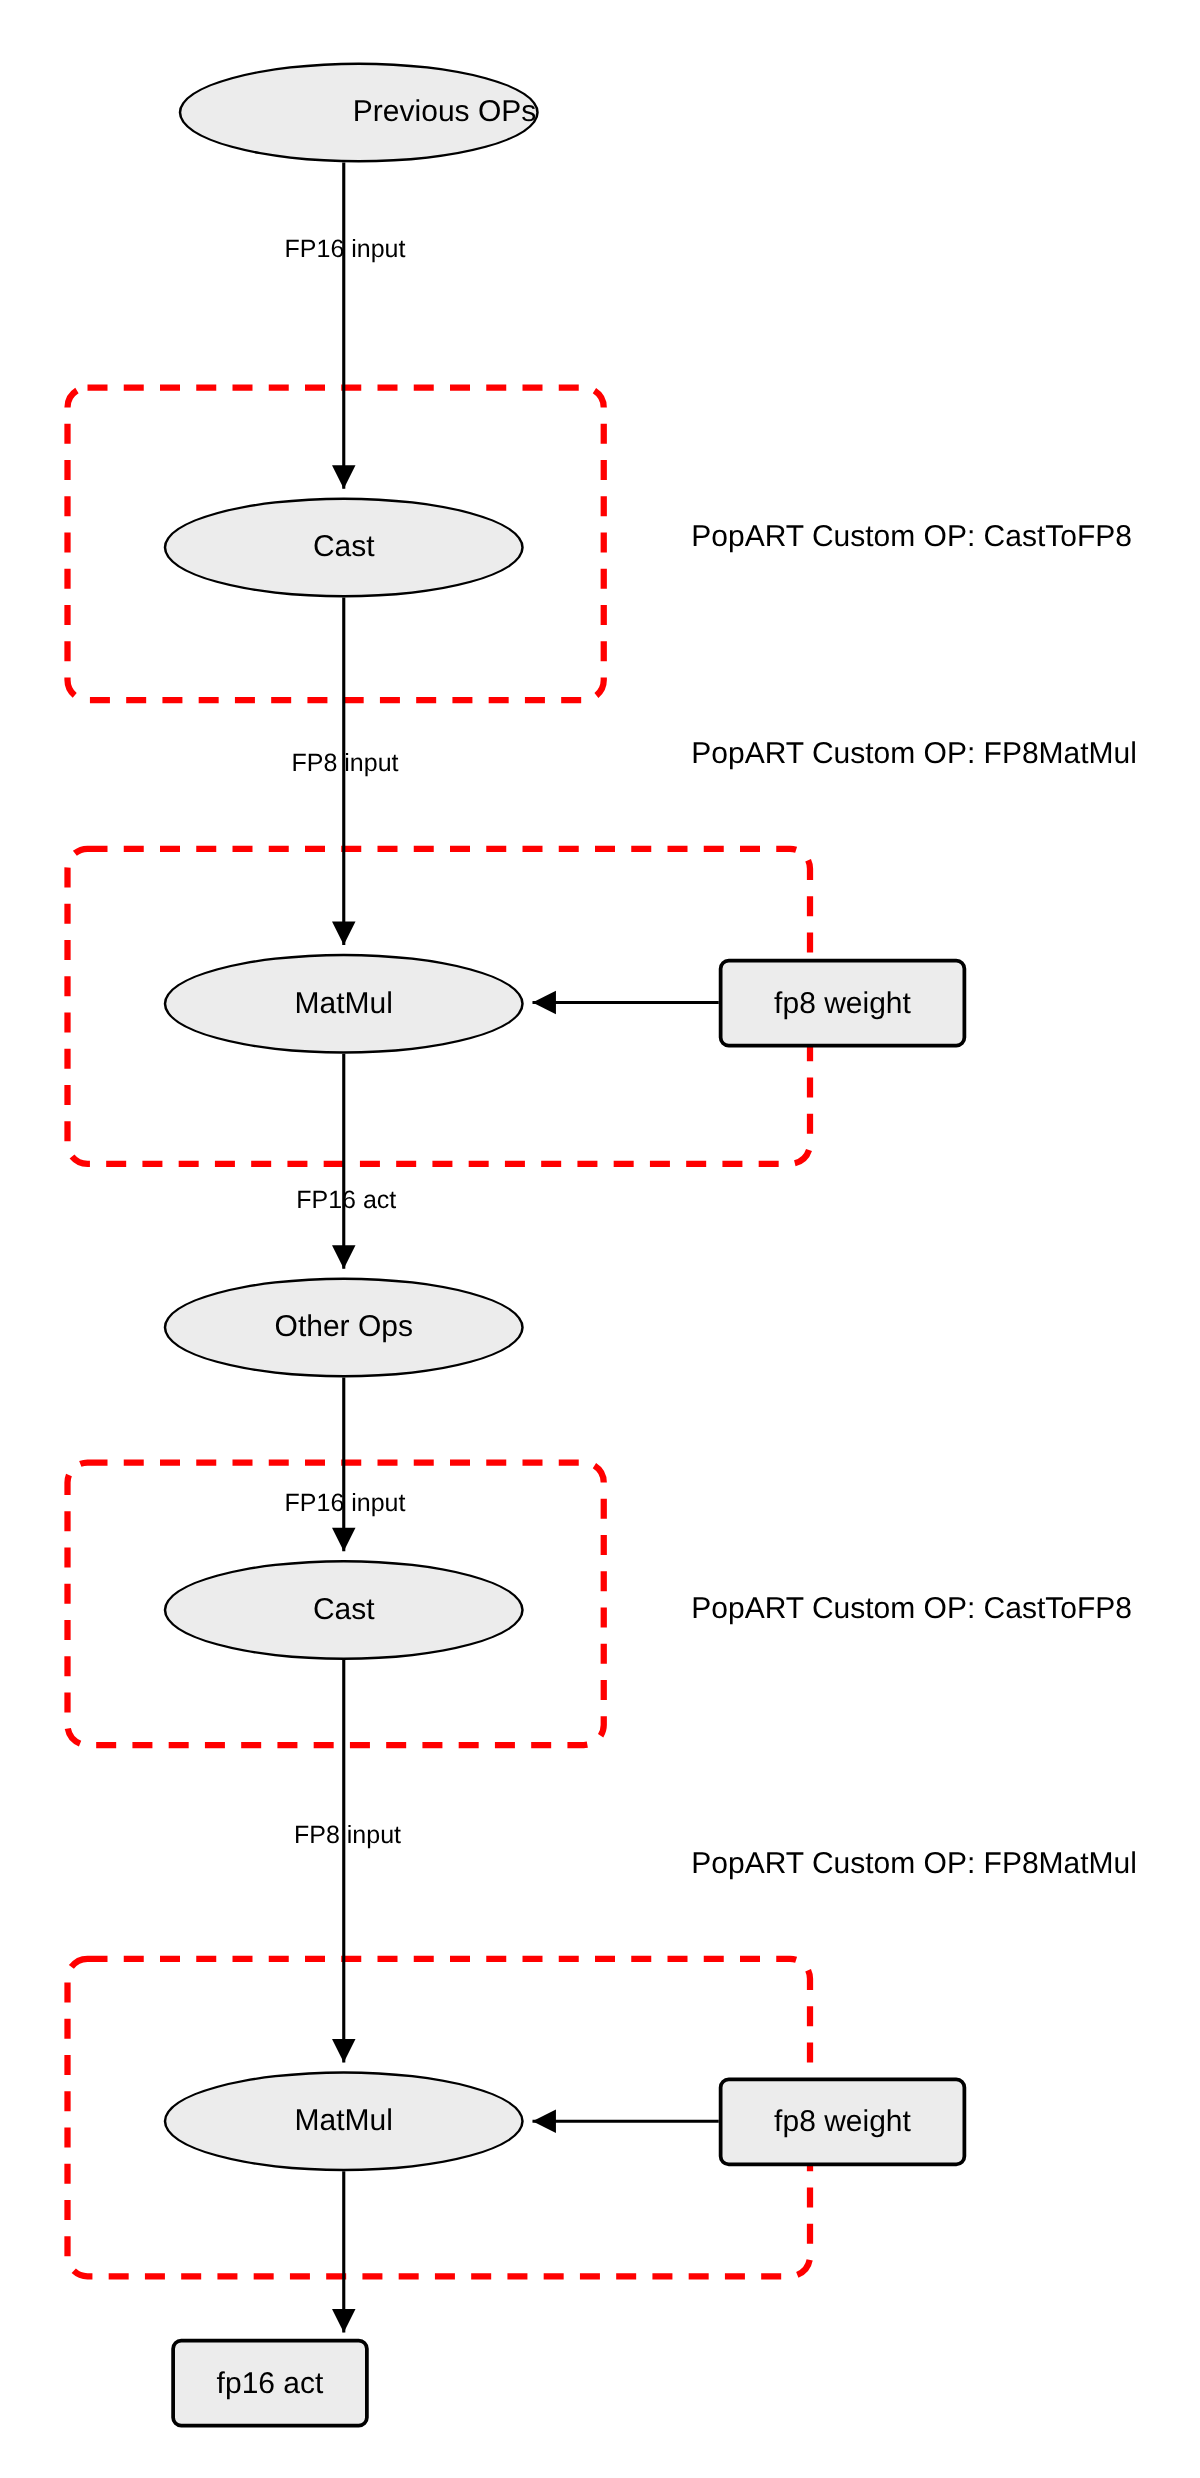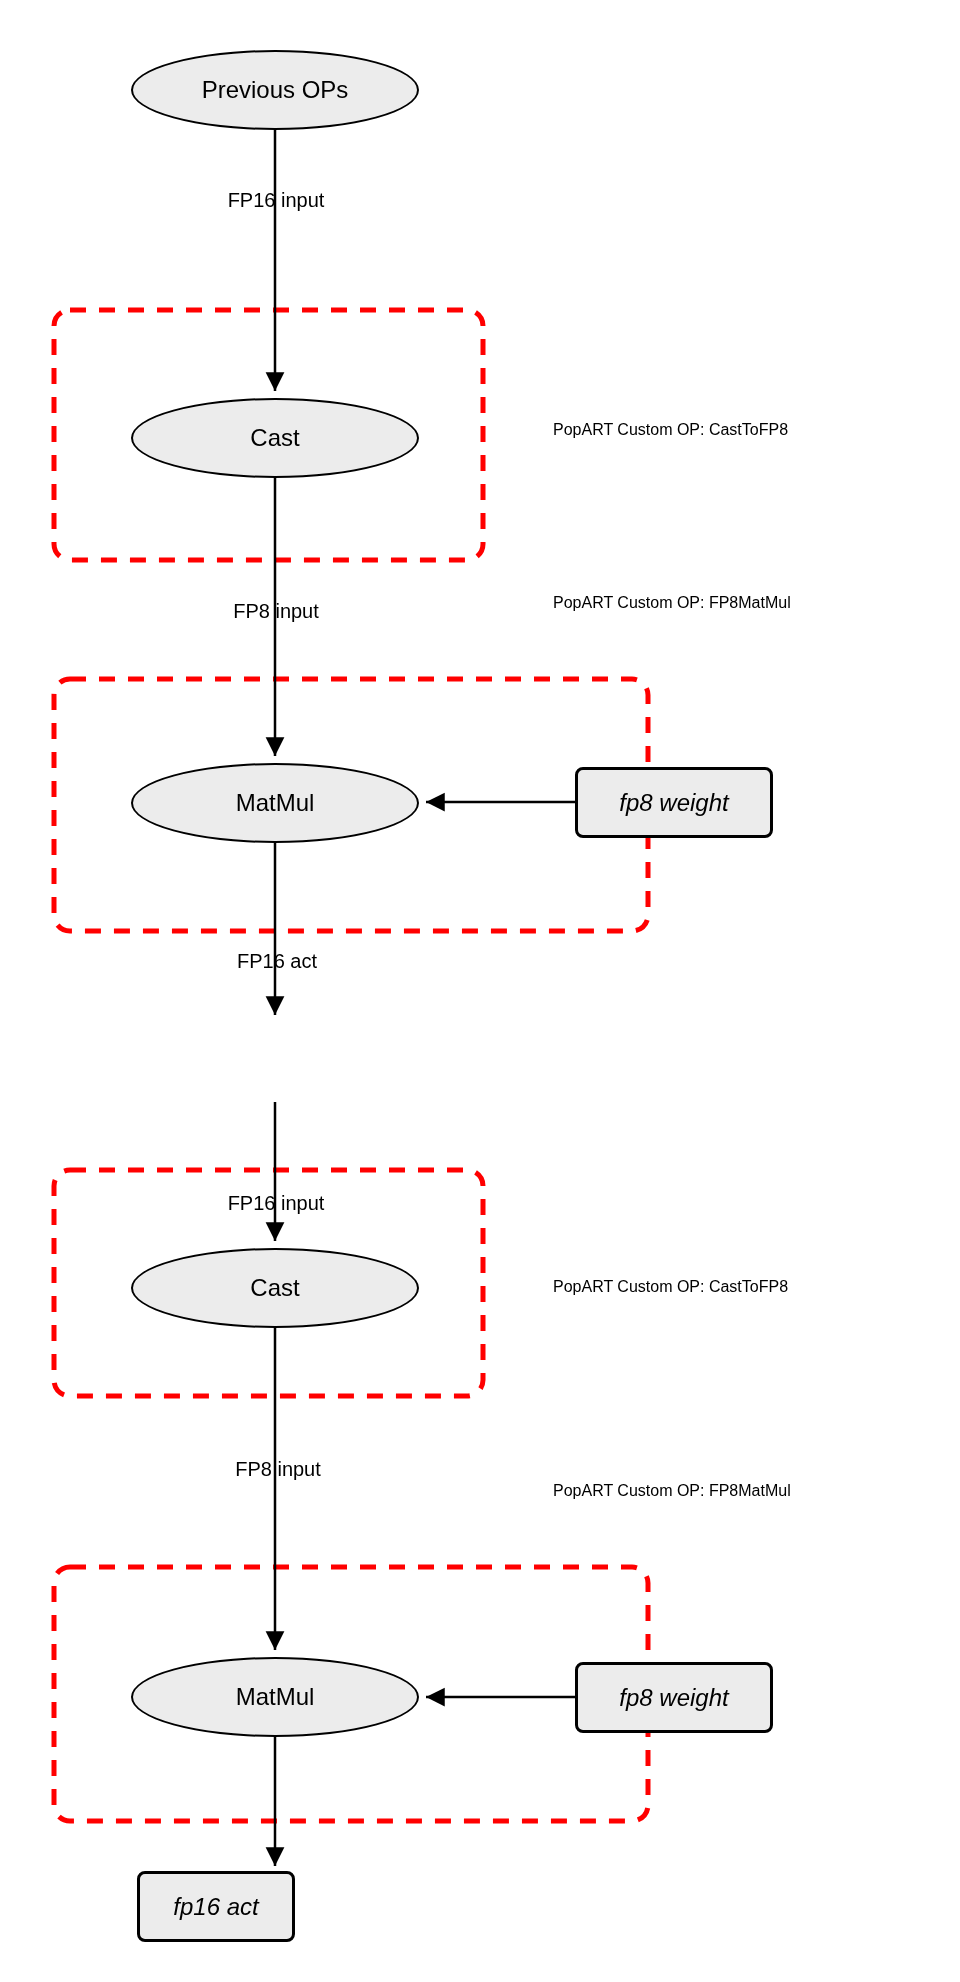--- a/index.html
+++ b/index.html
@@ -15,22 +15,22 @@
   .node{
     position:absolute;
     display:flex;align-items:center;justify-content:center;
     background:#ECECEC;
     border:2.5px solid #000;
     box-sizing:border-box;
     font-size:24px;
     text-align:center;
   }
   .ellipse{width:288px;height:80px;border-radius:50%;}
-  .rect{border-radius:8px;border-width:3px;font-style:italic;}
-  #node-previous-ops{left:131px;top:50px;}
+  .rect{border-radius:8px;border-width:3px;}
+  #node-previous-ops{left:143px;top:50px;justify-content:flex-end;}
   #node-cast-1{left:131px;top:398px;}
   #node-matmul-1{left:131px;top:763px;}
   #node-other-ops{left:131px;top:1022px;}
   #node-cast-2{left:131px;top:1248px;}
   #node-matmul-2{left:131px;top:1657px;}
   #node-fp8-weight-1{left:575px;top:767px;width:198px;height:71px;}
   #node-fp8-weight-2{left:575px;top:1662px;width:198px;height:71px;}
   #node-fp16-act{left:137px;top:1871px;width:158px;height:71px;}
   .edge-label{
     position:absolute;
@@ -40,21 +40,21 @@
   }
   #elabel-1{left:276px;top:200px;}
   #elabel-2{left:276px;top:611px;}
   #elabel-3{left:277px;top:961px;}
   #elabel-4{left:276px;top:1203px;}
   #elabel-5{left:278px;top:1469px;}
   .annotation{
     position:absolute;
     left:553px;
     transform:translateY(-50%);
-    font-size:16px;
+    font-size:24px;
     white-space:nowrap;
   }
   #anno-1{top:430px;}
   #anno-2{top:603px;}
   #anno-3{top:1287px;}
   #anno-4{top:1491px;}
 </style>
 </head>
 <body>
 
@@ -91,20 +91,23 @@
   </div>
 
   <div class="node ellipse" id="node-matmul-1">
     <span>MatMul</span>
   </div>
 
   <div class="node rect" id="node-fp8-weight-1">
     <span>fp8 weight</span>
   </div>
 
+  <div class="node ellipse" id="node-other-ops">
+    <span>Other Ops</span>
+  </div>
 
   <div class="node ellipse" id="node-cast-2">
     <span>Cast</span>
   </div>
 
   <div class="node ellipse" id="node-matmul-2">
     <span>MatMul</span>
   </div>
 
   <div class="node rect" id="node-fp8-weight-2">

